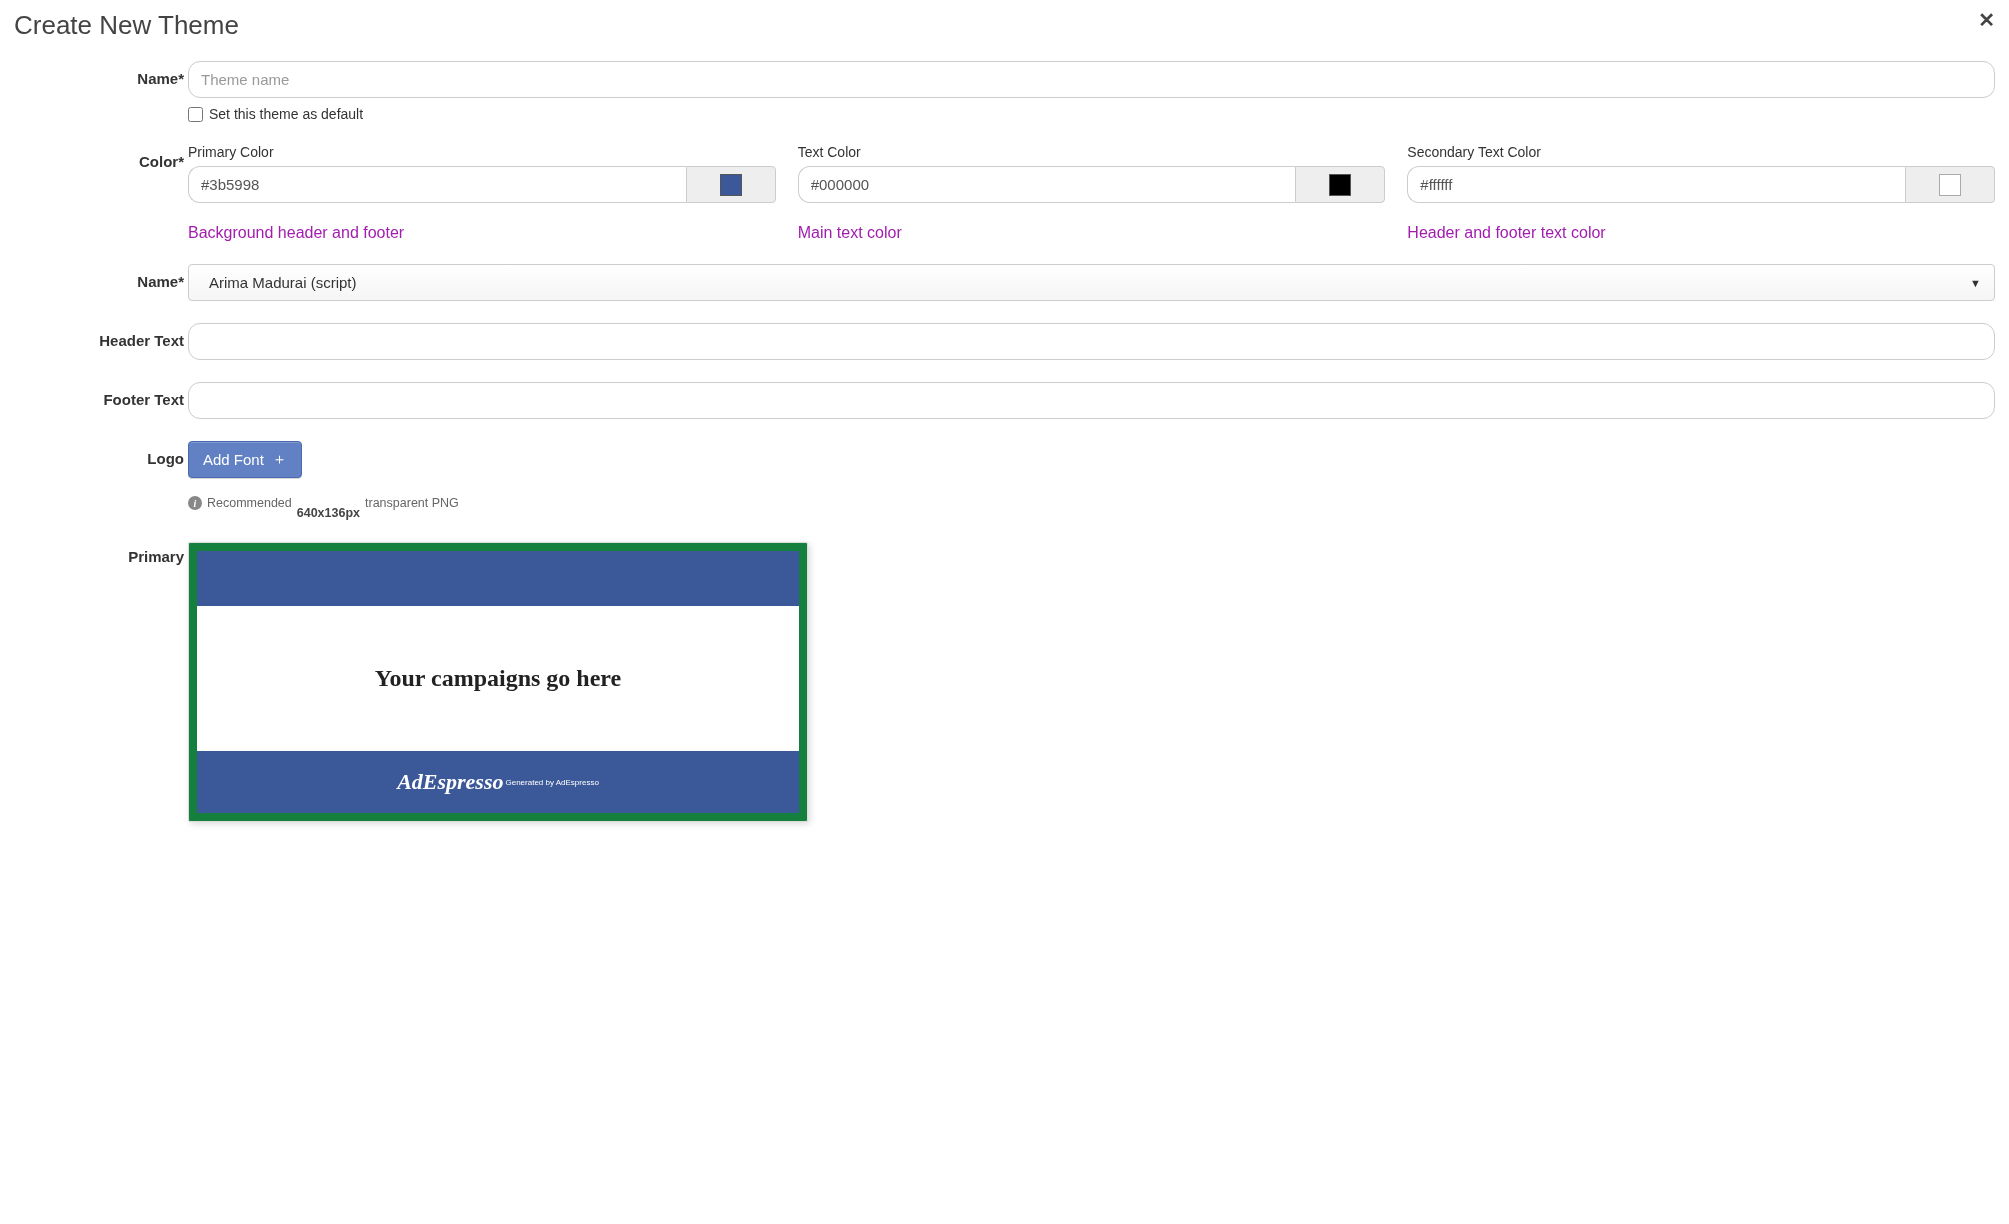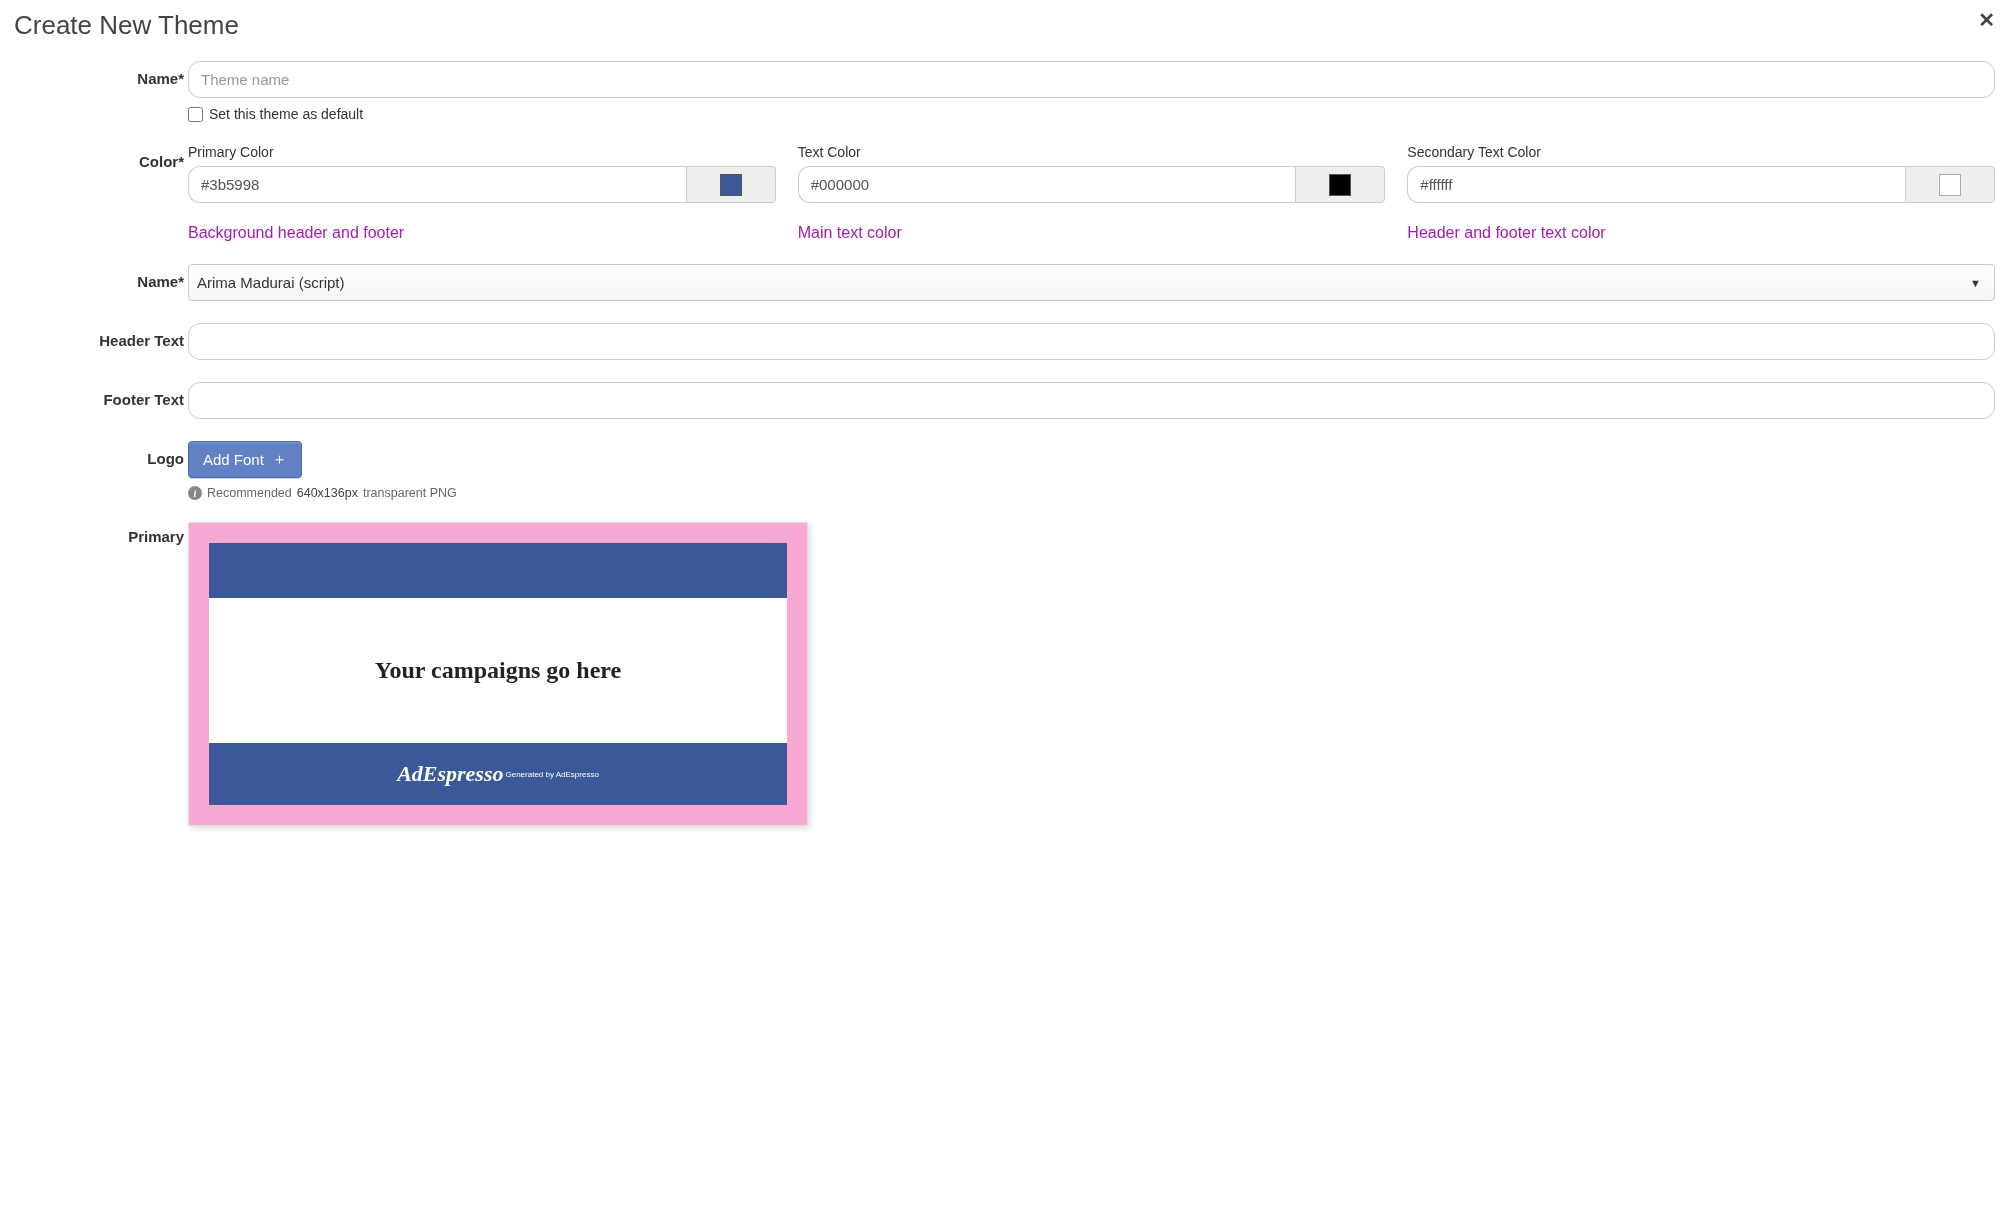--- a/index.html
+++ b/index.html
@@ -112,21 +112,21 @@
   .color-hint {
     font-size: 16px;
     color: #a21caf;
     margin-top: 21px;
   }
   .select-wrap {
     position: relative;
   }
   .select {
     width: 100%;
-    padding: 9px 32px 9px 8px;
+    padding: 9px 32px 9px 20px;
     border: 1px solid #ccc;
     border-radius: 4px;
     font-size: 15px;
     background: linear-gradient(#fff, #f5f5f5);
     color: #333;
     appearance: none;
   }
   .select-caret {
     position: absolute;
     right: 14px;
@@ -164,27 +164,27 @@
     border-radius: 50%;
     background: #888;
     color: #fff;
     font-size: 10px;
     font-weight: 700;
     font-style: italic;
     align-items: center;
     justify-content: center;
     font-family: Georgia, serif;
   }
-  .logo-hint b { font-weight: 400; color: #444; }
+  .logo-hint b { font-weight: 700; color: #444; margin-top: 20px; }
   .preview-box {
     width: 620px;
     border: 1px solid #ddd;
     box-shadow: 2px 2px 6px rgba(0,0,0,0.15);
-    padding: 20px;
-    background: #f9a8d4;
+    padding: 8px;
+    background: #15803d;
     display: flex;
     flex-direction: column;
     border-radius: 2px;
   }
   .preview-header {
     background: #3b5998;
     height: 55px;
   }
   .preview-body {
     flex: 1;

